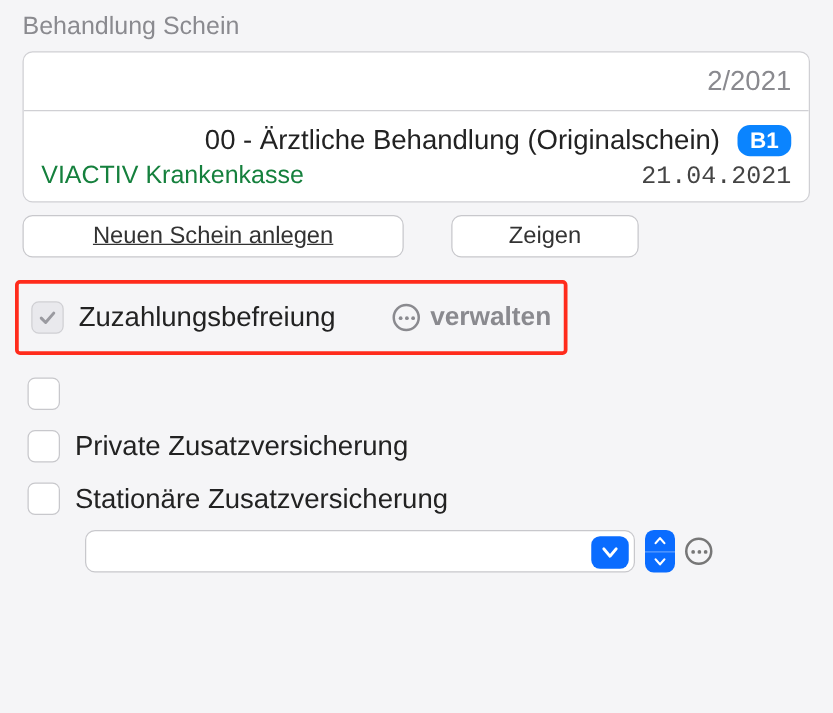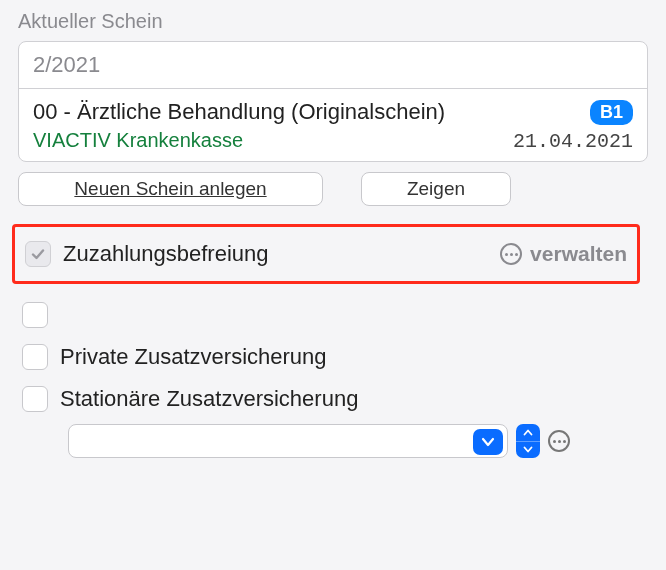--- a/index.html
+++ b/index.html
@@ -18,20 +18,21 @@
     }
     .card {
       border: 1px solid #d0d0d4;
       border-radius: 8px;
       background: #fff;
       overflow: hidden;
       margin-bottom: 10px;
     }
     .card-row {
       padding: 10px 14px;
+      text-align: right;
     }
     .card-row.period {
       border-bottom: 1px solid #d0d0d4;
       color: #8a8a8f;
       font-size: 22px;
     }
     .card-row.main {
       padding-bottom: 8px;
     }
     .title-line {
@@ -86,21 +87,21 @@
     
     .button-row { justify-content: flex-start; }
     .btn.primary { flex: 0 0 305px; }
     .btn.secondary { flex: 0 0 150px; margin-left: 28px; margin-right: 0;}
     
     .highlight-box {
       border: 3px solid #ff2b1c;
       border-radius: 4px;
       padding: 14px 10px;
       margin: 8px 0 10px -6px;
-      width: 628px;
+      width: 442px;
       display: flex;
       align-items: center;
     }
     .check-row {
       display: flex;
       align-items: center;
       gap: 12px;
       padding: 8px 4px;
     }
     .checkbox {
@@ -201,21 +202,21 @@
     .stepper-half:first-child { border-bottom: 1px solid rgba(255,255,255,0.35); }
     .more-btn {
       cursor: pointer;
     }
     .more-btn .ellipsis-icon { border-color: #777; }
     .more-btn .ellipsis-dots span { background: #777; }
   </style>
 </head>
 <body>
 
-<div class="section-label">Aktueller Schein</div>
+<div class="section-label">Behandlung Schein</div>
 
 <div class="card">
   <div class="card-row period">2/2021</div>
   <div class="card-row main">
     <div class="title-line">
       <div class="treatment-title">00 - Ärztliche Behandlung (Originalschein)</div>
       <div class="badge">B1</div>
     </div>
     <div class="sub-line">
       <div class="insurer">VIACTIV Krankenkasse</div>

